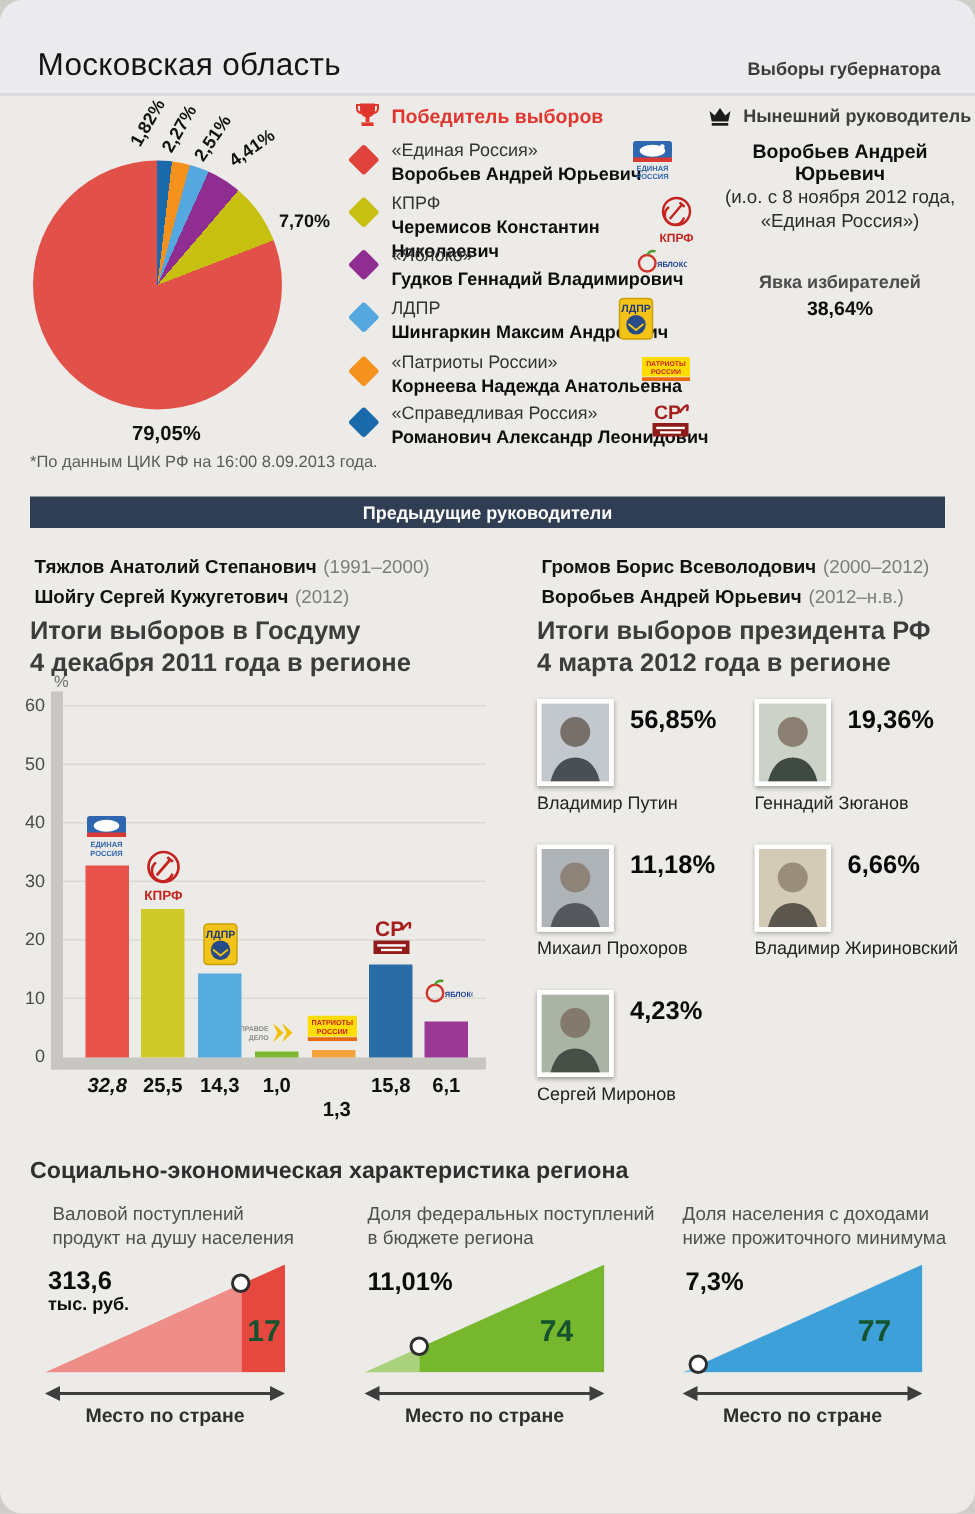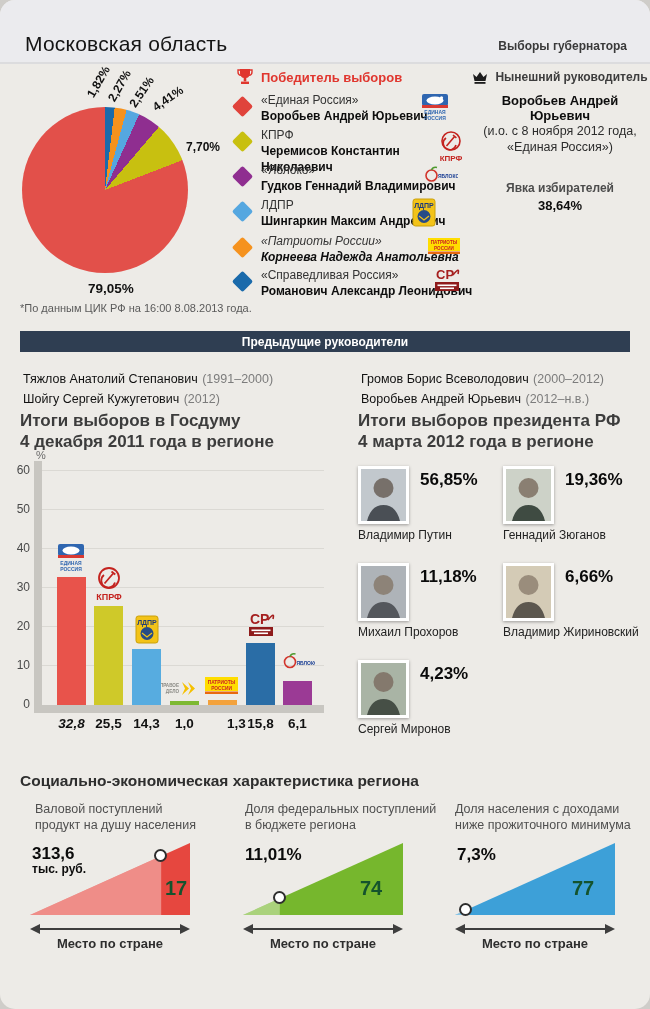--- a/index.html
+++ b/index.html
@@ -27,21 +27,21 @@
   
   .curcol{left:470px;top:70px;width:180px;text-align:center;}
   .cur-head{display:flex;justify-content:center;align-items:center;gap:7px;font-size:12px;font-weight:bold;color:#3d3d3d;}
   .cur-name{margin-top:9px;font-size:13px;font-weight:bold;color:#0d0d0d;}
   .cur-line{font-size:12.5px;color:#2c2c2c;line-height:16px;}
   .turnout-label{margin-top:26px;font-size:12px;font-weight:bold;color:#4c4c4c;}
   .turnout-val{margin-top:3px;font-size:13px;font-weight:bold;color:#0d0d0d;}
   
   .navybar{left:20px;top:331px;width:610px;height:21px;background:#2f3e52;color:#fff;
            font-size:12px;font-weight:bold;display:flex;align-items:center;justify-content:center;}
-  .prev-name{font-size:12.5px;font-weight:normal;color:#111;}
+  .prev-name{font-size:12.5px;font-weight:bold;color:#111;}
   .prev-years{font-size:12.5px;font-weight:normal;color:#7c7c7c;}
   .prev-row{white-space:nowrap;}
   
   .sec-title{font-size:17px;font-weight:bold;color:#3c3c3c;line-height:21px;}
   
   .gridline{height:1px;background:#dbd9d4;left:42px;width:282px;}
   .ytick{width:24px;text-align:right;font-size:12px;color:#4a4a4a;}
   .pct-axis{font-size:11px;color:#6a6a6a;}
   .vaxis{left:34px;top:461px;width:8px;height:252px;background:#c8c6c1;}
   .haxis{left:34px;top:705px;width:290px;height:8px;background:#c8c6c1;}
@@ -75,21 +75,21 @@
   <div class="abs title">Московская область</div>
   <div class="abs subtitle">Выборы губернатора</div>
 
   <div class="abs pie" id="pie" style="background: conic-gradient(rgb(26, 106, 171) 0deg, rgb(26, 106, 171) 6.7deg, rgb(245, 146, 30) 6.7deg, rgb(245, 146, 30) 15.06deg, rgb(85, 167, 224) 15.06deg, rgb(85, 167, 224) 24.3deg, rgb(143, 46, 144) 24.3deg, rgb(143, 46, 144) 40.54deg, rgb(200, 192, 16) 40.54deg, rgb(200, 192, 16) 68.9deg, rgb(226, 80, 74) 68.9deg, rgb(226, 80, 74) 360deg);"></div>
   <div class="abs pie-label rot" style="left:96px;top:86px;transform:rotate(-60deg);">1,82%</div>
   <div class="abs pie-label rot" style="left:117px;top:90px;transform:rotate(-60deg);">2,27%</div>
   <div class="abs pie-label rot" style="left:138px;top:96px;transform:rotate(-56deg);">2,51%</div>
   <div class="abs pie-label rot" style="left:158px;top:100px;transform:rotate(-35deg);">4,41%</div>
   <div class="abs pie-label" style="left:186px;top:140px;">7,70%</div>
   <div class="abs pie-label pie-big" style="left:88px;top:281px;">79,05%</div>
-  <div class="abs footnote">*По данным ЦИК РФ на 16:00 8.08.2013 года.</div>
+  <div class="abs footnote">*По данным ЦИК РФ на 16:00 8.09.2013 года.</div>
 
   <div class="abs winner-row">
     <svg width="16" height="18" viewBox="0 0 16 18">
       <path d="M3 1h10v4c0 3.2-2 5.2-5 5.2S3 8.2 3 5V1z" fill="#e0362e"></path>
       <path d="M3 2H1v2c0 2 1.2 3.2 3 3.4M13 2h2v2c0 2-1.2 3.2-3 3.4" fill="none" stroke="#e0362e" stroke-width="1.4"></path>
       <rect x="6.7" y="10" width="2.6" height="3.4" fill="#e0362e"></rect>
       <rect x="4" y="13.6" width="8" height="2.4" fill="#e0362e"></rect>
     </svg>
     <span class="winner-label">Победитель выборов</span>
   </div>
@@ -115,21 +115,21 @@
       <div class="leg-cand">Гудков Геннадий Владимирович</div>
     </div>
   </div>
   <div class="abs legend-row" style="top:198px;">
     <div class="diamond" style="background:#55a7e0;"></div>
     <div class="leg-text">
       <div class="leg-party">ЛДПР</div>
       <div class="leg-cand">Шингаркин Максим Андреевич</div>
     </div>
   </div>
-  <div class="abs legend-row" style="top:234px;font-style:italic;">
+  <div class="abs legend-row" style="top:234px;">
     <div class="diamond" style="background:#f5921e;"></div>
     <div class="leg-text">
       <div class="leg-party">«Патриоты России»</div>
       <div class="leg-cand">Корнеева Надежда Анатольевна</div>
     </div>
   </div>
   <div class="abs legend-row" style="top:268px;">
     <div class="diamond" style="background:#1a6aab;"></div>
     <div class="leg-text">
       <div class="leg-party">«Справедливая Россия»</div>
@@ -263,21 +263,21 @@
       <div class="bar" style="height: 61.6px; background: rgb(42, 109, 166);"></div>
     </div>
   <div class="abs bar-slot" style="left:283px;">
       <div class="bar" style="height: 23.8px; background: rgb(155, 58, 149);"></div>
     </div>
 
   <div class="abs bar-val" style="left:55px;font-style:italic;">32,8</div>
   <div class="abs bar-val" style="left:92px;">25,5</div>
   <div class="abs bar-val" style="left:130px;">14,3</div>
   <div class="abs bar-val" style="left:168px;">1,0</div>
-  <div class="abs bar-val" style="left:220px;">1,3</div>
+  <div class="abs bar-val" style="left:208px;margin-top:16px;">1,3</div>
   <div class="abs bar-val" style="left:244px;">15,8</div>
   <div class="abs bar-val" style="left:281px;">6,1</div>
 
   <div class="abs" style="left:56px;top:543px;">
     <svg width="30" height="29" viewBox="0 0 30 29">
       <rect x="2" y="1" width="26" height="12" rx="2" fill="#2f66b0"></rect>
       <ellipse cx="15" cy="7.5" rx="8.5" ry="4" fill="#ffffff"></ellipse>
       <rect x="2" y="12" width="26" height="3" fill="#d93a33"></rect>
       <text x="15" y="21.5" font-size="5" font-weight="bold" fill="#2f66b0" text-anchor="middle">ЕДИНАЯ</text>
       <text x="15" y="27.5" font-size="5" font-weight="bold" fill="#2f66b0" text-anchor="middle">РОССИЯ</text>

